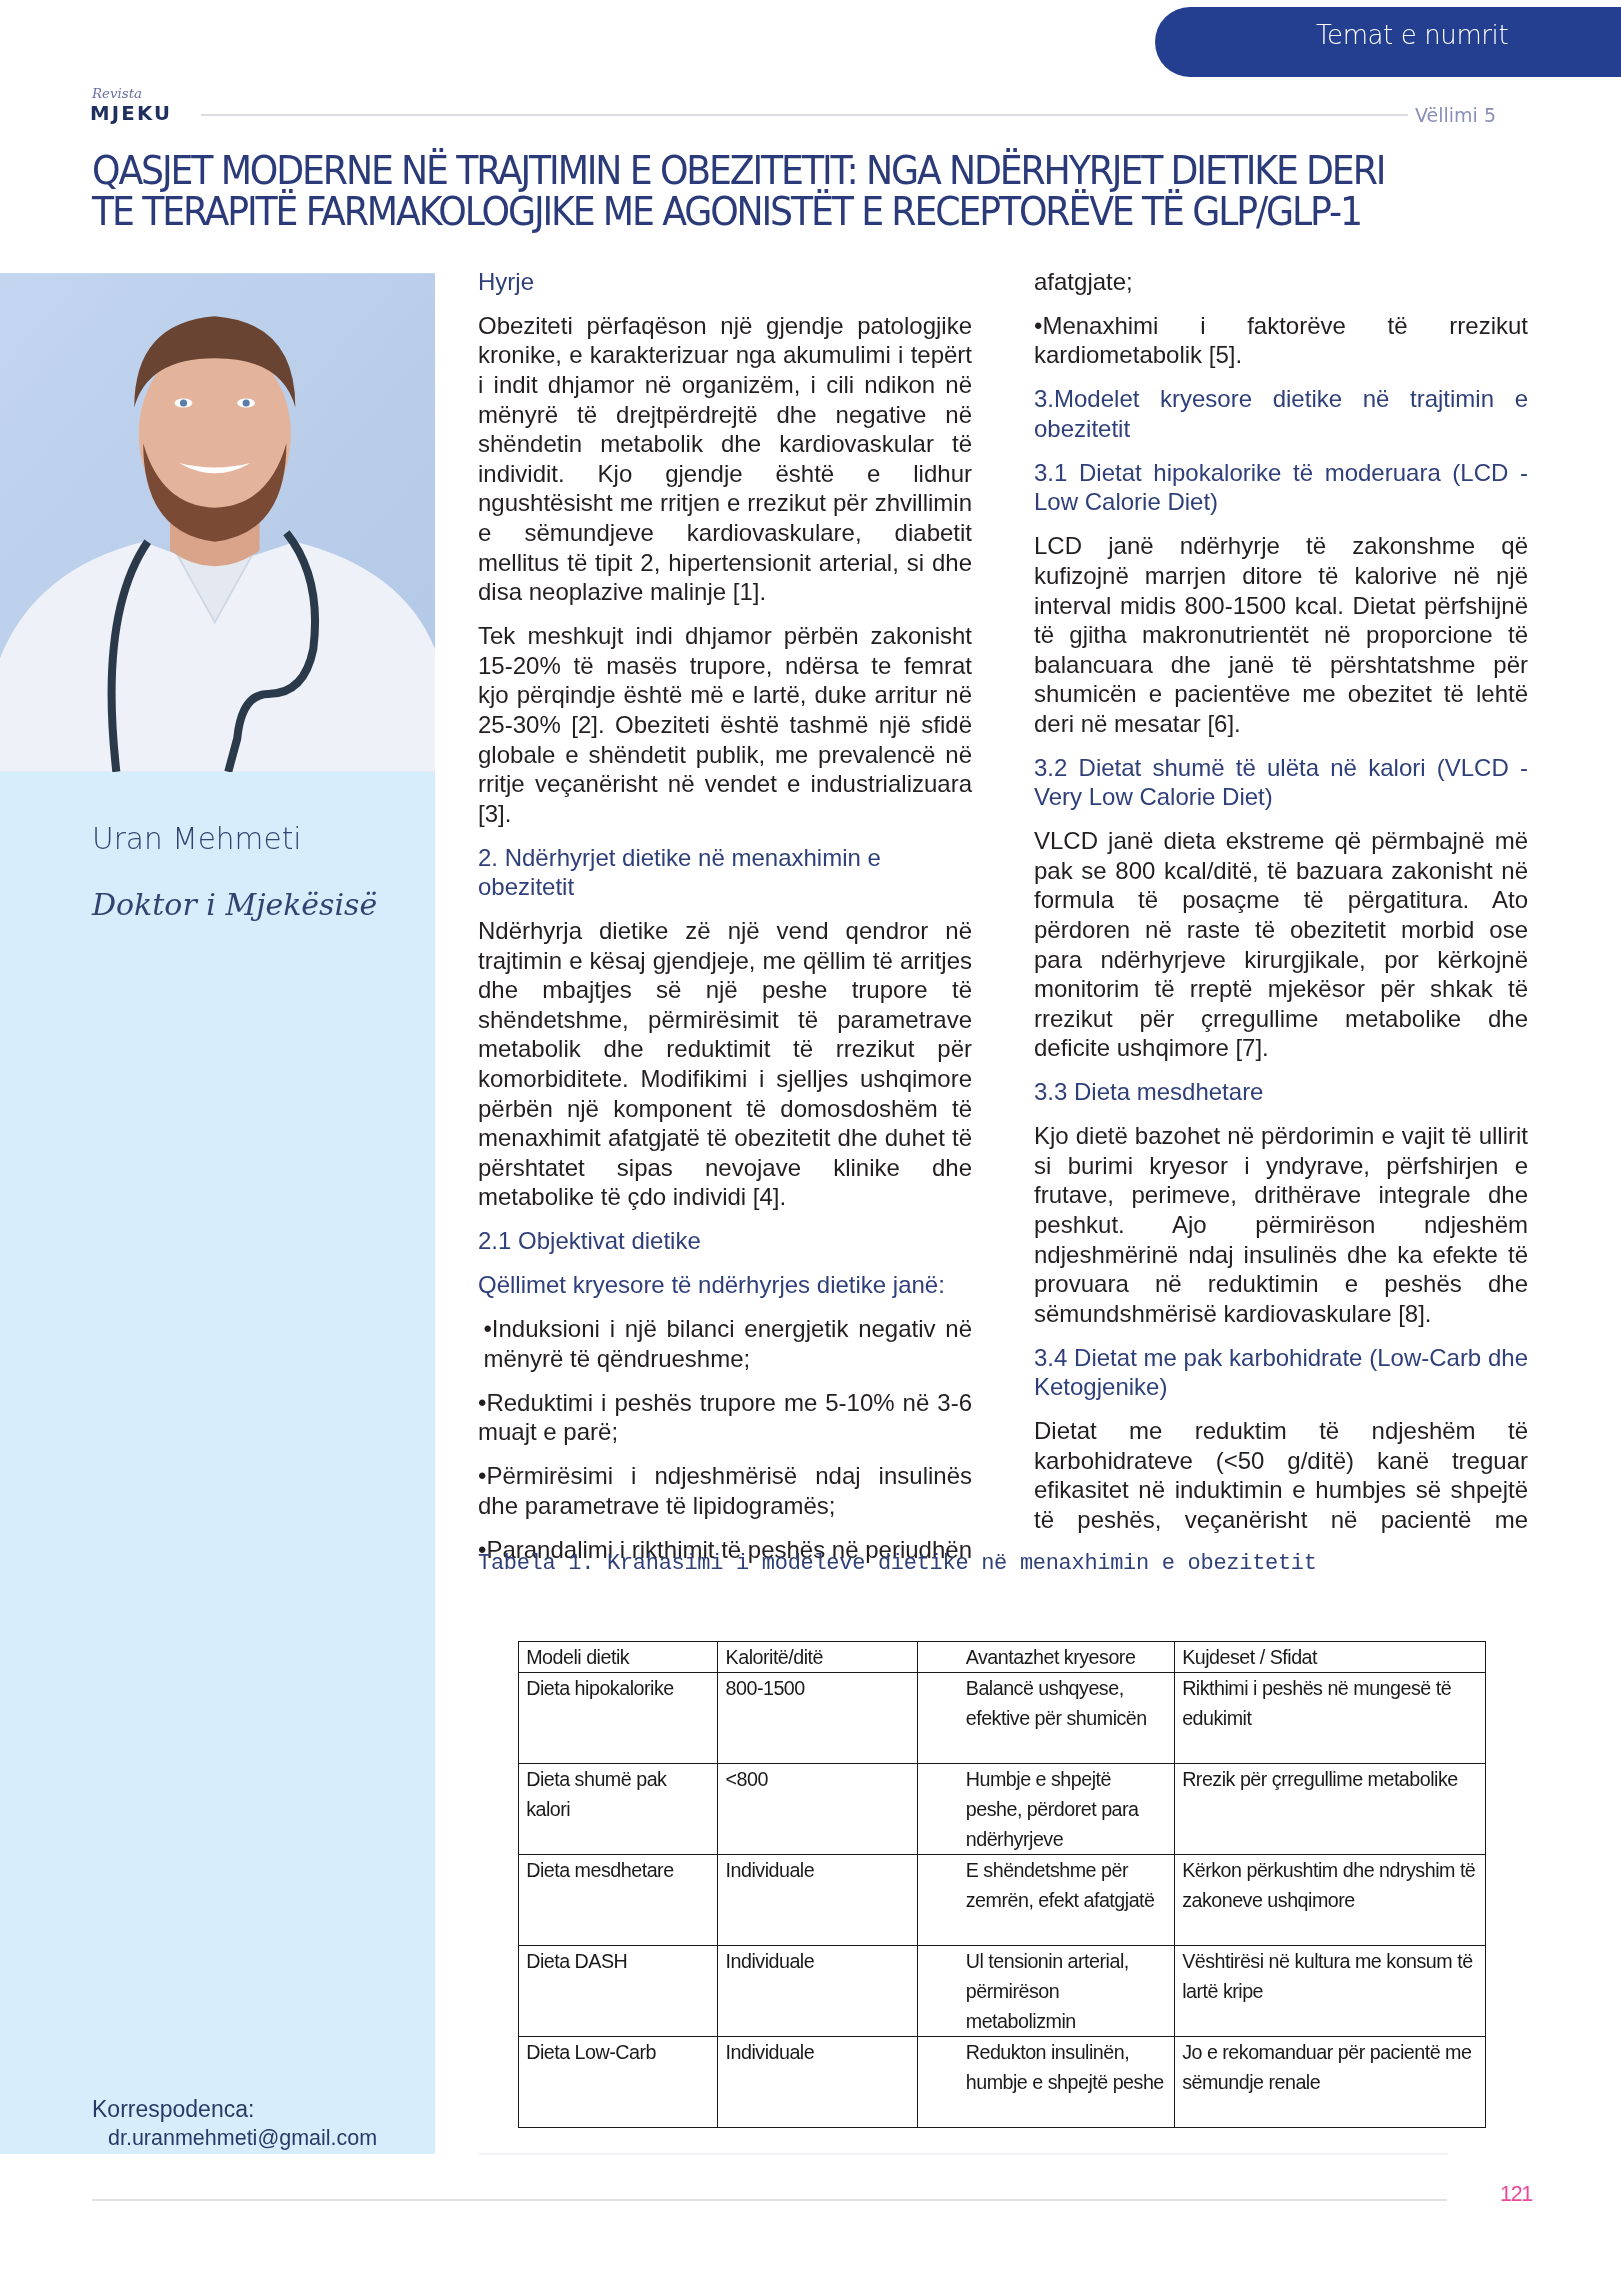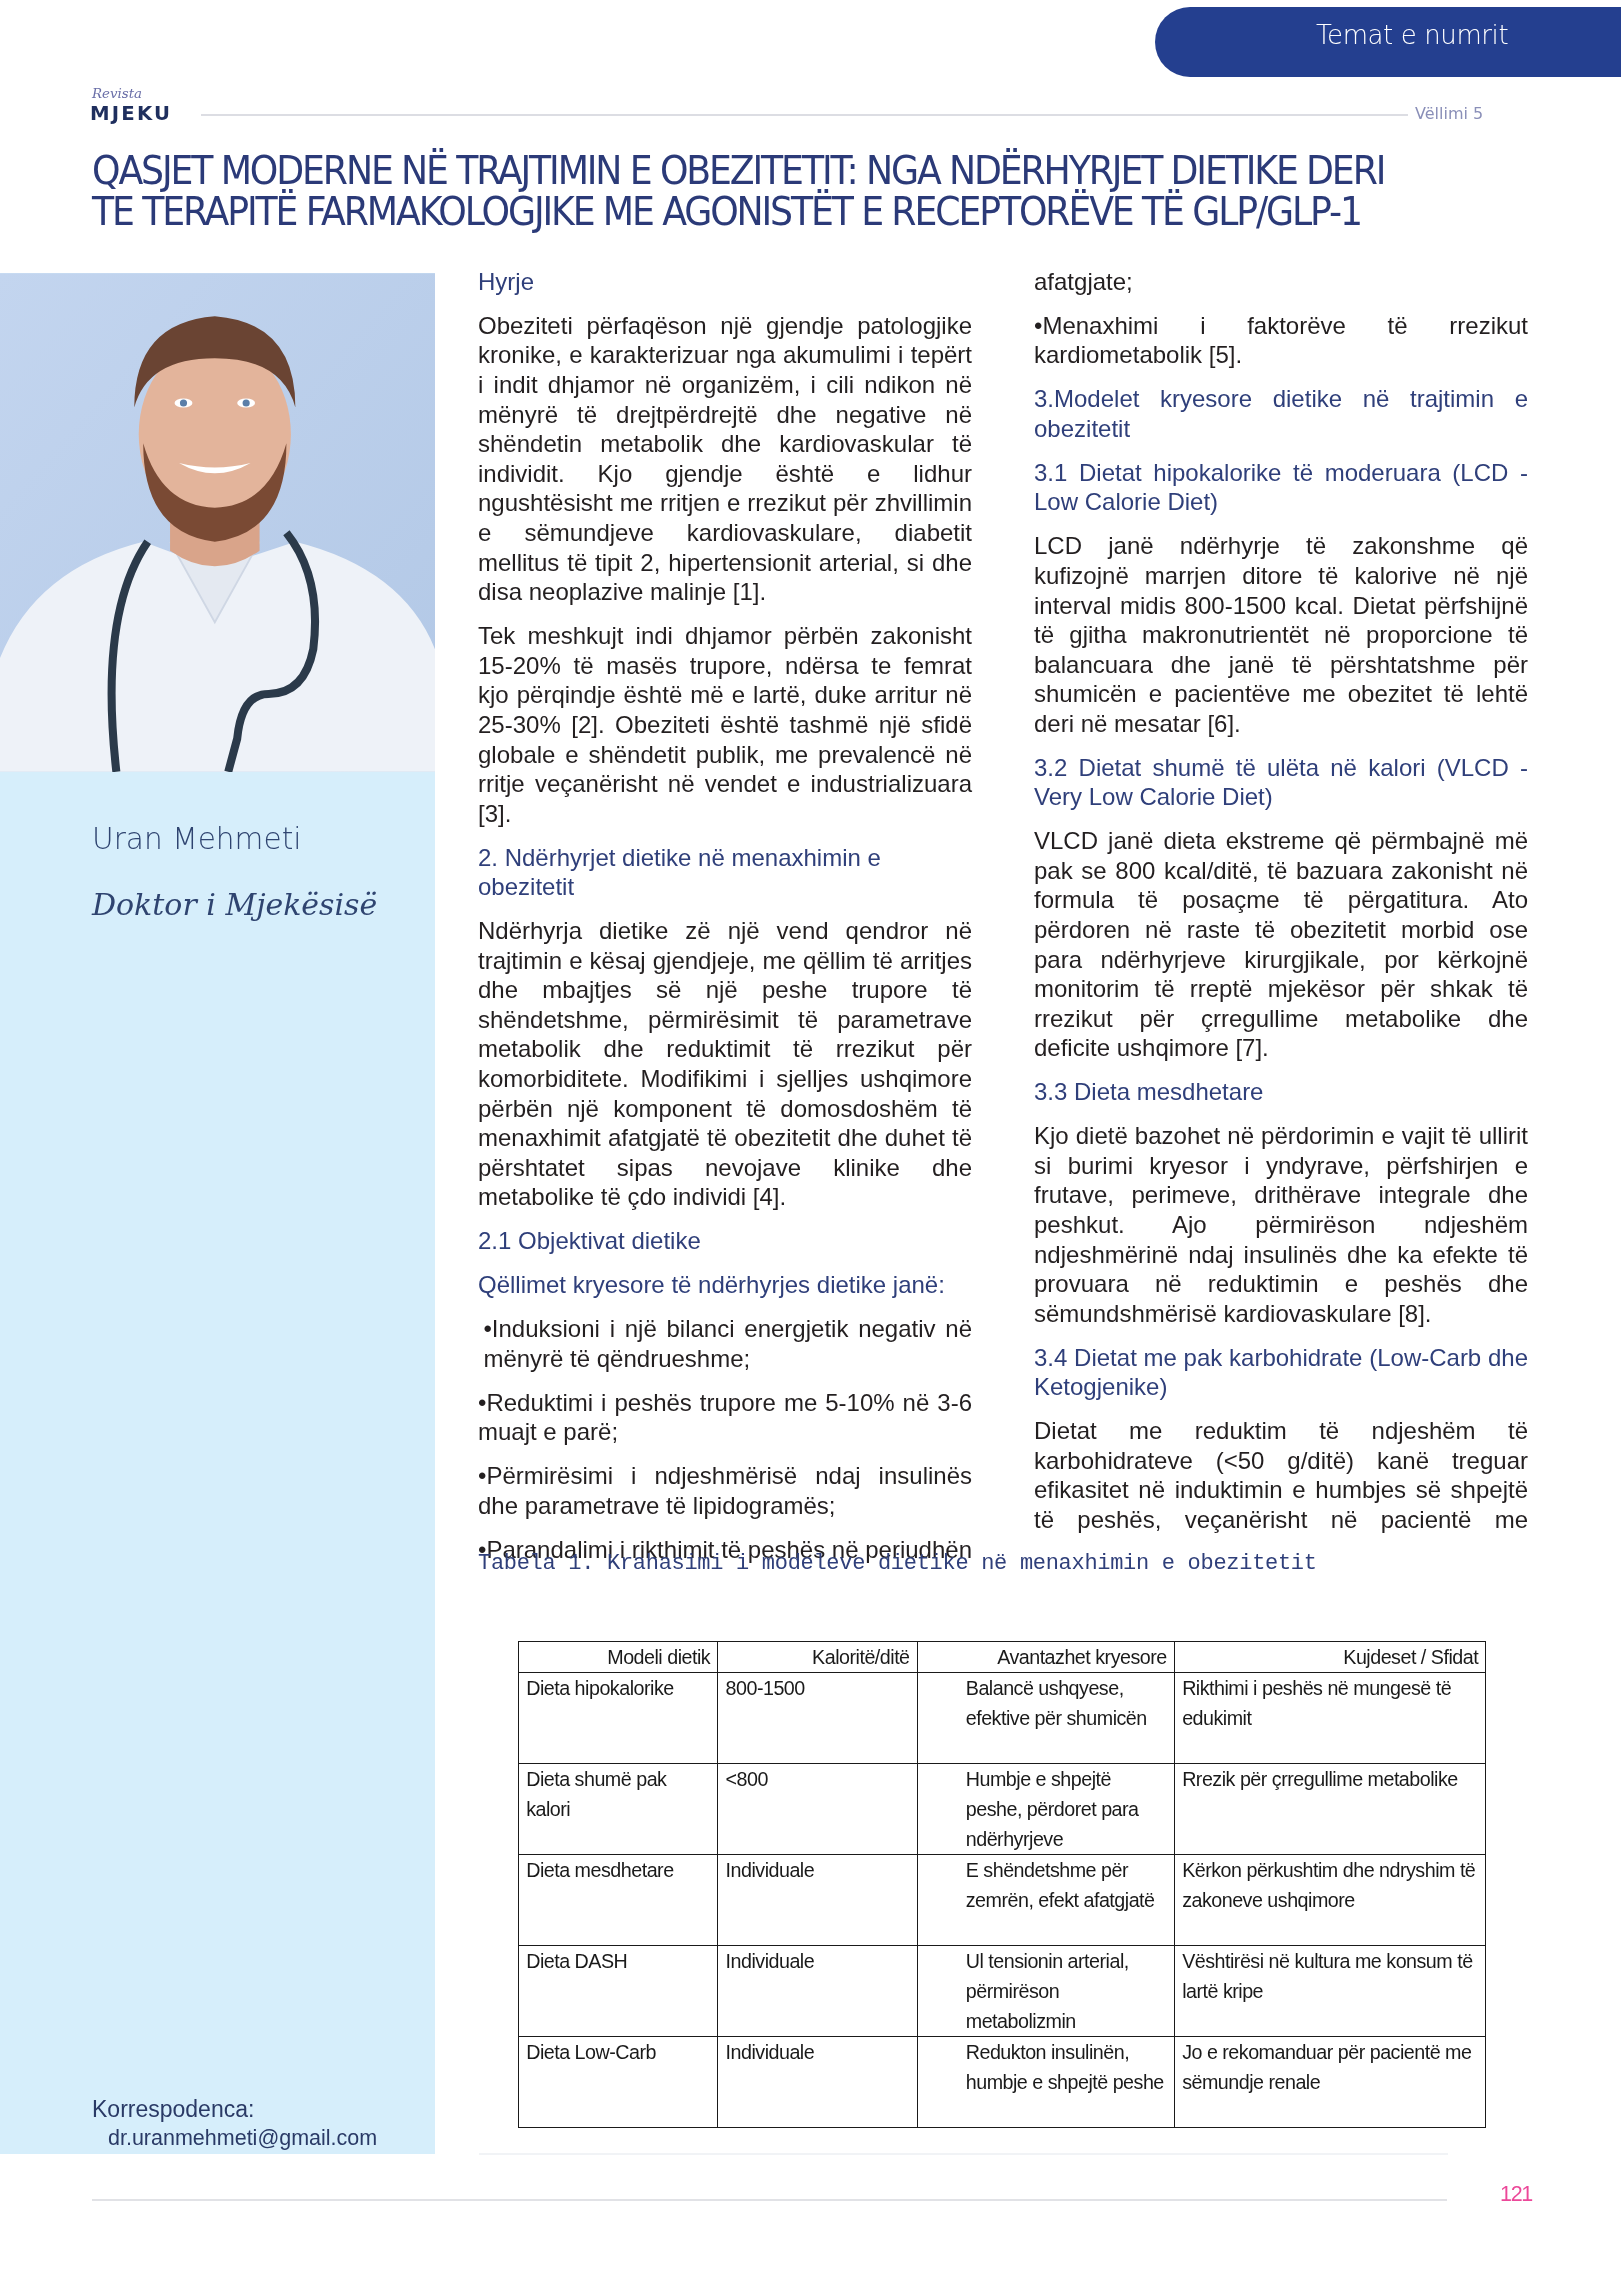--- a/index.html
+++ b/index.html
@@ -8,21 +8,21 @@
   .abs { position:absolute; }
 
   
   #tab { left:1155px; top:7.2px; width:484px; height:70px; background:#243f8f; border-radius:35px 0 0 35px; }
   #tab span { position:absolute; left:161px; top:12.5px; color:#ffffff; font-size:26px; font-family:"DejaVu Sans", sans-serif; font-weight:300; letter-spacing:-0.4px; }
 
   
   #logo-revista { left:92px; top:86px; font-family:"DejaVu Serif", serif; font-style:italic; font-size:13.4px; color:#6a6fa8; }
   #logo-mjeku { left:90px; top:102px; font-family:"DejaVu Sans", sans-serif; font-weight:bold; font-size:19.7px; letter-spacing:2.2px; color:#1f2f5e; }
   #header-line { left:201px; top:114px; width:1207px; height:1.8px; background:#dcdde3; }
-  #volume { left:1415px; top:104px; font-size:16px; color:#8a8fb8; font-family:"DejaVu Sans", sans-serif; }
+  #volume { left:1415px; top:104px; font-size:19px; color:#8a8fb8; font-family:"DejaVu Sans", sans-serif; }
 
   
   #title { left:92px; top:150px; width:1478px; font-family:"DejaVu Sans", sans-serif; font-size:39px; line-height:41px; color:#2b3a78; letter-spacing:-2.3px; transform:scaleX(0.93); transform-origin:left top; white-space:nowrap; }
 
   
   #sidebar { left:0; top:273px; width:435px; height:1881px; background:#d6eefb; }
   #photo { left:0; top:273px; width:435px; height:499px; overflow:hidden; }
   #author-name { left:92px; top:822px; font-size:29.6px; color:#2f4470; font-family:"DejaVu Sans", sans-serif; font-weight:300; }
   #author-title { left:92px; top:887px; font-size:30px; color:#2f4470; font-family:"DejaVu Serif", serif; font-style:italic; }
   #corr-label { left:92px; top:2096px; font-size:23px; color:#2a3a66; }
@@ -34,21 +34,21 @@
   .col .h { color:#2f3f7a; text-align:justify; }
   .col .h.left { text-align:left; }
   #col1 { left:478px; top:267px; }
   #col2 { left:1034px; top:267px; }
 
   #caption { left:478px; top:1551px; font-size:22px; color:#2f3f7a; letter-spacing:-0.3px;font-family:Liberation Mono, monospace; }
 
   
   #tbl { position:absolute; left:518px; top:1641px; border-collapse:collapse; font-family:"Liberation Sans", sans-serif; font-size:19.7px; line-height:30px; color:#1a1a1a; letter-spacing:-0.5px; }
   #tbl td { border:1.8px solid #1a1a1a; vertical-align:top; padding:0 7.2px; }
-  #tbl tr.head td { height:30px;text-align:right; }
+  #tbl tr.head td { height:30px; }
   #tbl tr.body td { height:90px; }
   #tbl td.c1, #tbl td.c2 { width:184px; }
   #tbl td.c3 { width:201px;padding-left:48px; }
   #tbl td.c4 { width:296px; }
 
   #table-line { left:479px; top:2153px; width:969px; height:1.8px; background:#f1f3f6; }
   #footer-line { left:92px; top:2199px; width:1355px; height:1.8px; background:#e1e2e6; }
   #page-number { left:1500px; top:2182px; font-size:21.5px; color:#ec4899; letter-spacing:-1.3px; }
 </style>
 </head>

